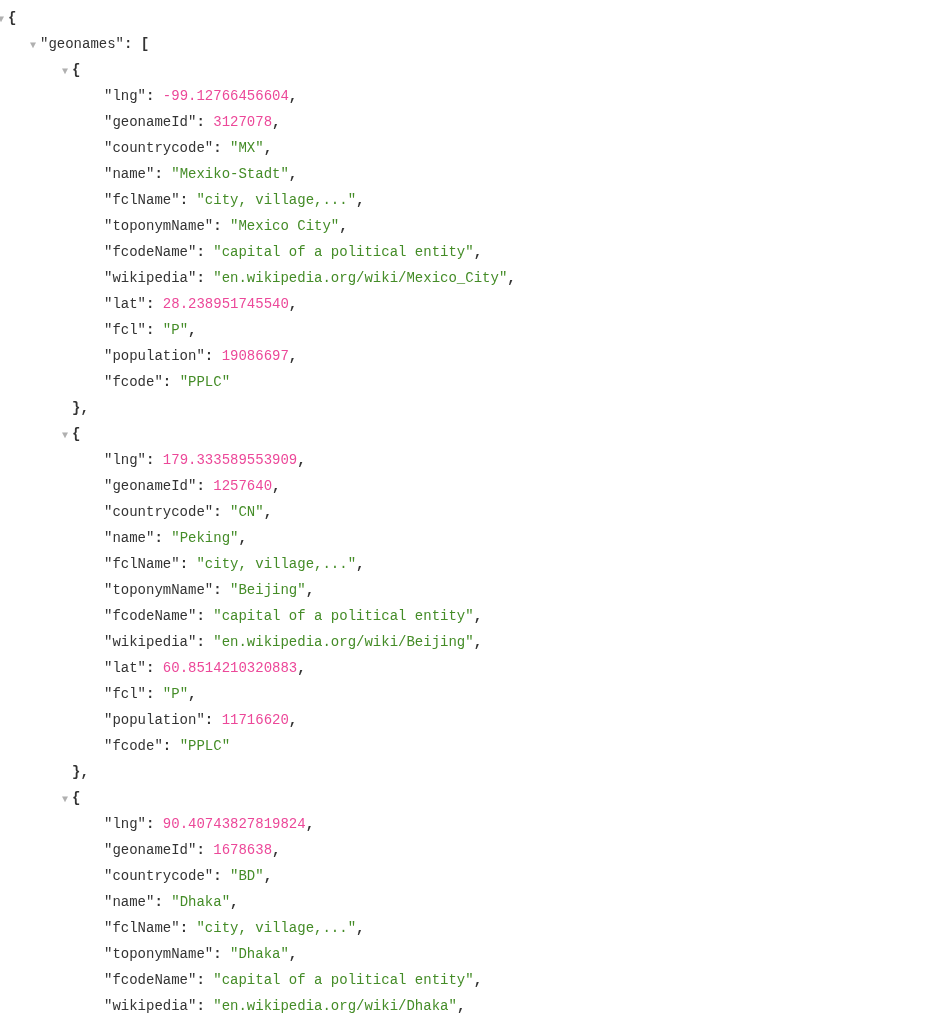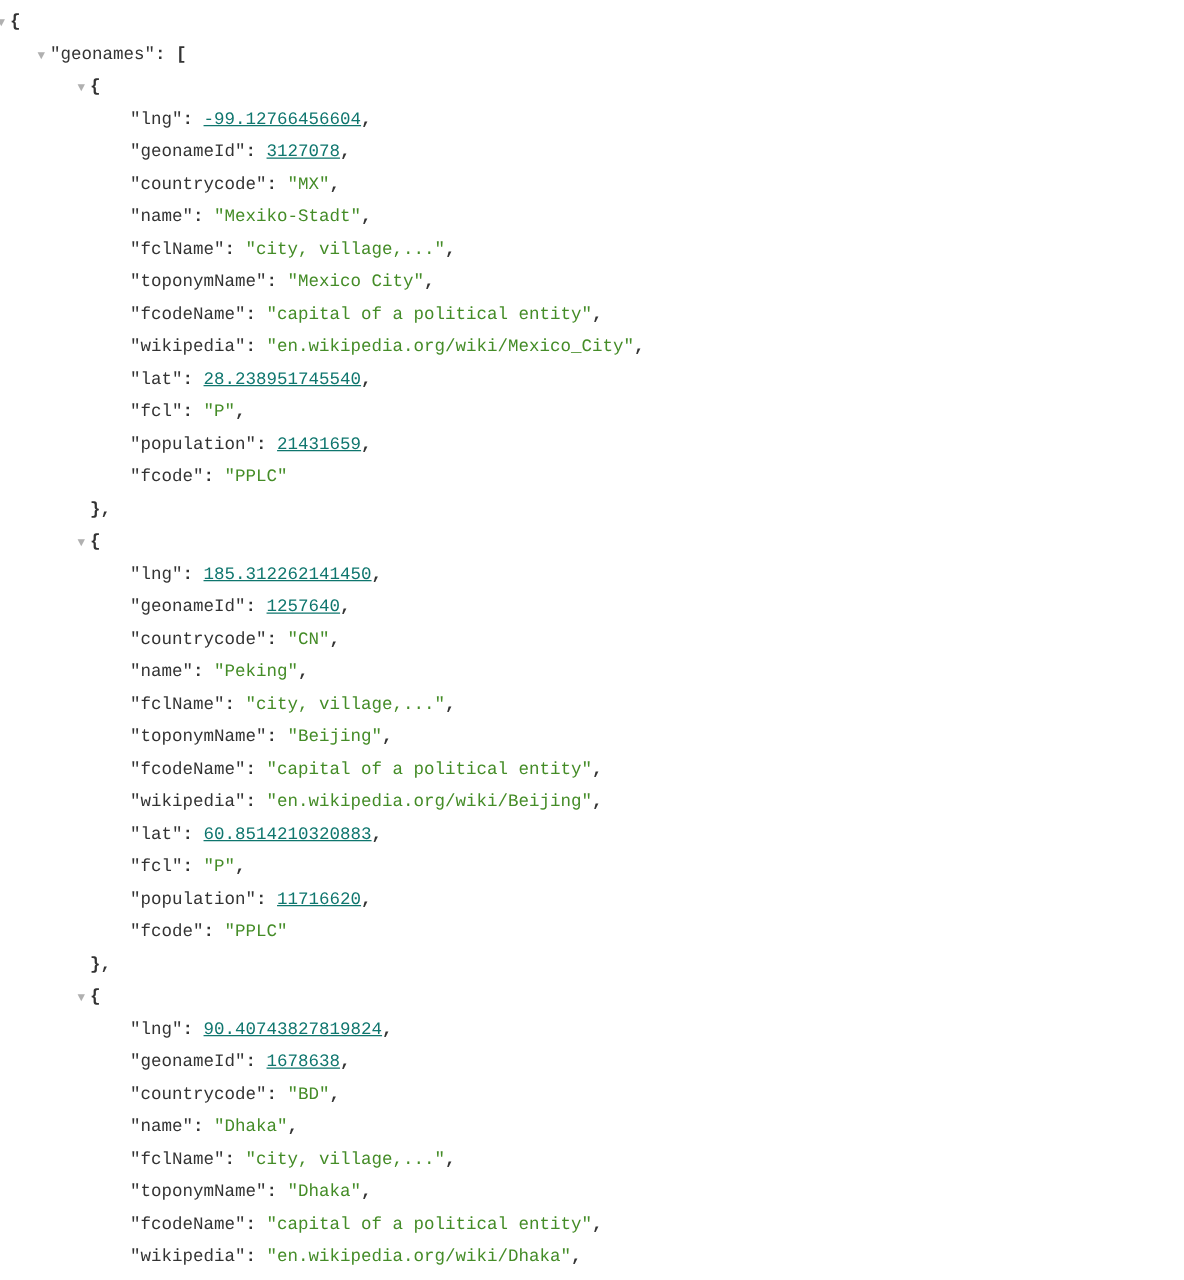--- a/index.html
+++ b/index.html
@@ -59,22 +59,21 @@
     color: #333333;
     font-weight: 700;
   }
   .key {
     color: #333333;
   }
   .str {
     color: #448c27; 
   }
   .num {
-    color: #0f766e; 
-    text-decoration: underline;
+    color: #ec4899; 
   }
 </style>
 </head>
 <body>
 
 <div class="viewer" id="viewer">
     <div class="line">
       <div class="indent-cols"></div>
       <div class="twisty">▼</div>
       <div class="content"><span class="punct">{</span></div>
@@ -256,21 +255,21 @@
           <div class="guide"></div>
         </div>
         <div class="indent">
           <div class="guide"></div>
         </div>
         <div class="indent">
           <div class="guide"></div>
         </div>
       </div>
       <div class="twisty twisty-empty">▼</div>
-      <div class="content"><span class="key">"population"</span><span class="punct">: </span><span class="num">21431659</span><span class="punct">,</span></div>
+      <div class="content"><span class="key">"population"</span><span class="punct">: </span><span class="num">19086697</span><span class="punct">,</span></div>
     </div>
     <div class="line">
       <div class="indent-cols">
         <div class="indent">
           <div class="guide"></div>
         </div>
         <div class="indent">
           <div class="guide"></div>
         </div>
         <div class="indent">
@@ -310,21 +309,21 @@
           <div class="guide"></div>
         </div>
         <div class="indent">
           <div class="guide"></div>
         </div>
         <div class="indent">
           <div class="guide"></div>
         </div>
       </div>
       <div class="twisty twisty-empty">▼</div>
-      <div class="content"><span class="key">"lng"</span><span class="punct">: </span><span class="num">185.312262141450</span><span class="punct">,</span></div>
+      <div class="content"><span class="key">"lng"</span><span class="punct">: </span><span class="num">179.333589553909</span><span class="punct">,</span></div>
     </div>
     <div class="line">
       <div class="indent-cols">
         <div class="indent">
           <div class="guide"></div>
         </div>
         <div class="indent">
           <div class="guide"></div>
         </div>
         <div class="indent">

